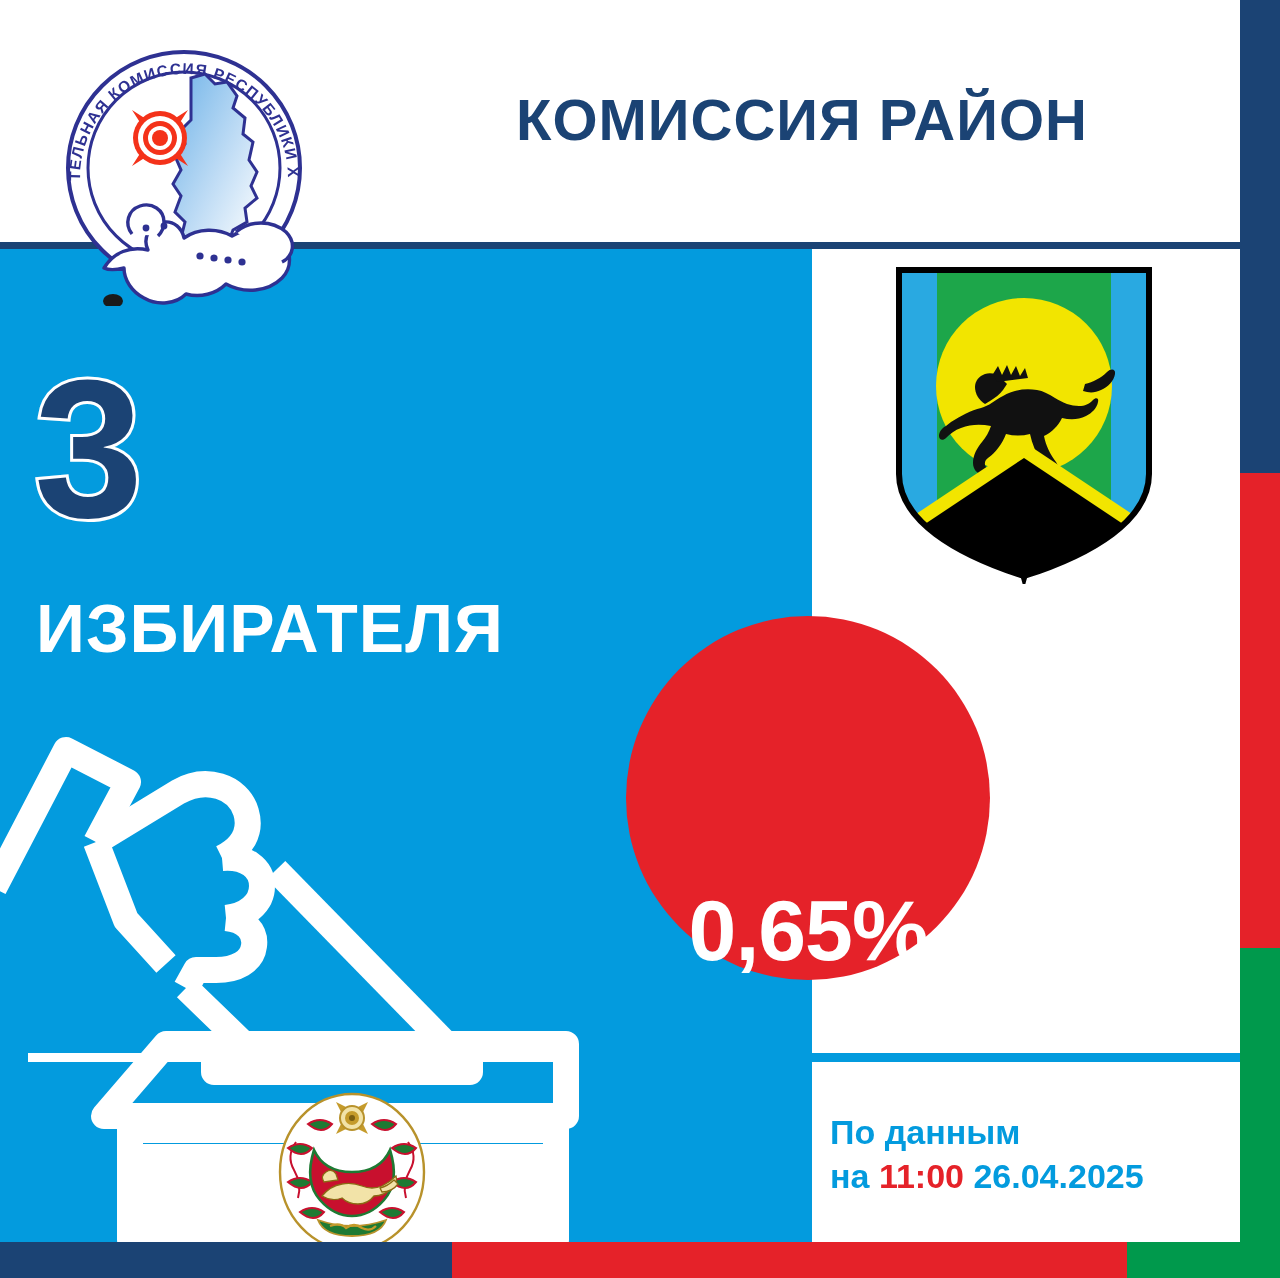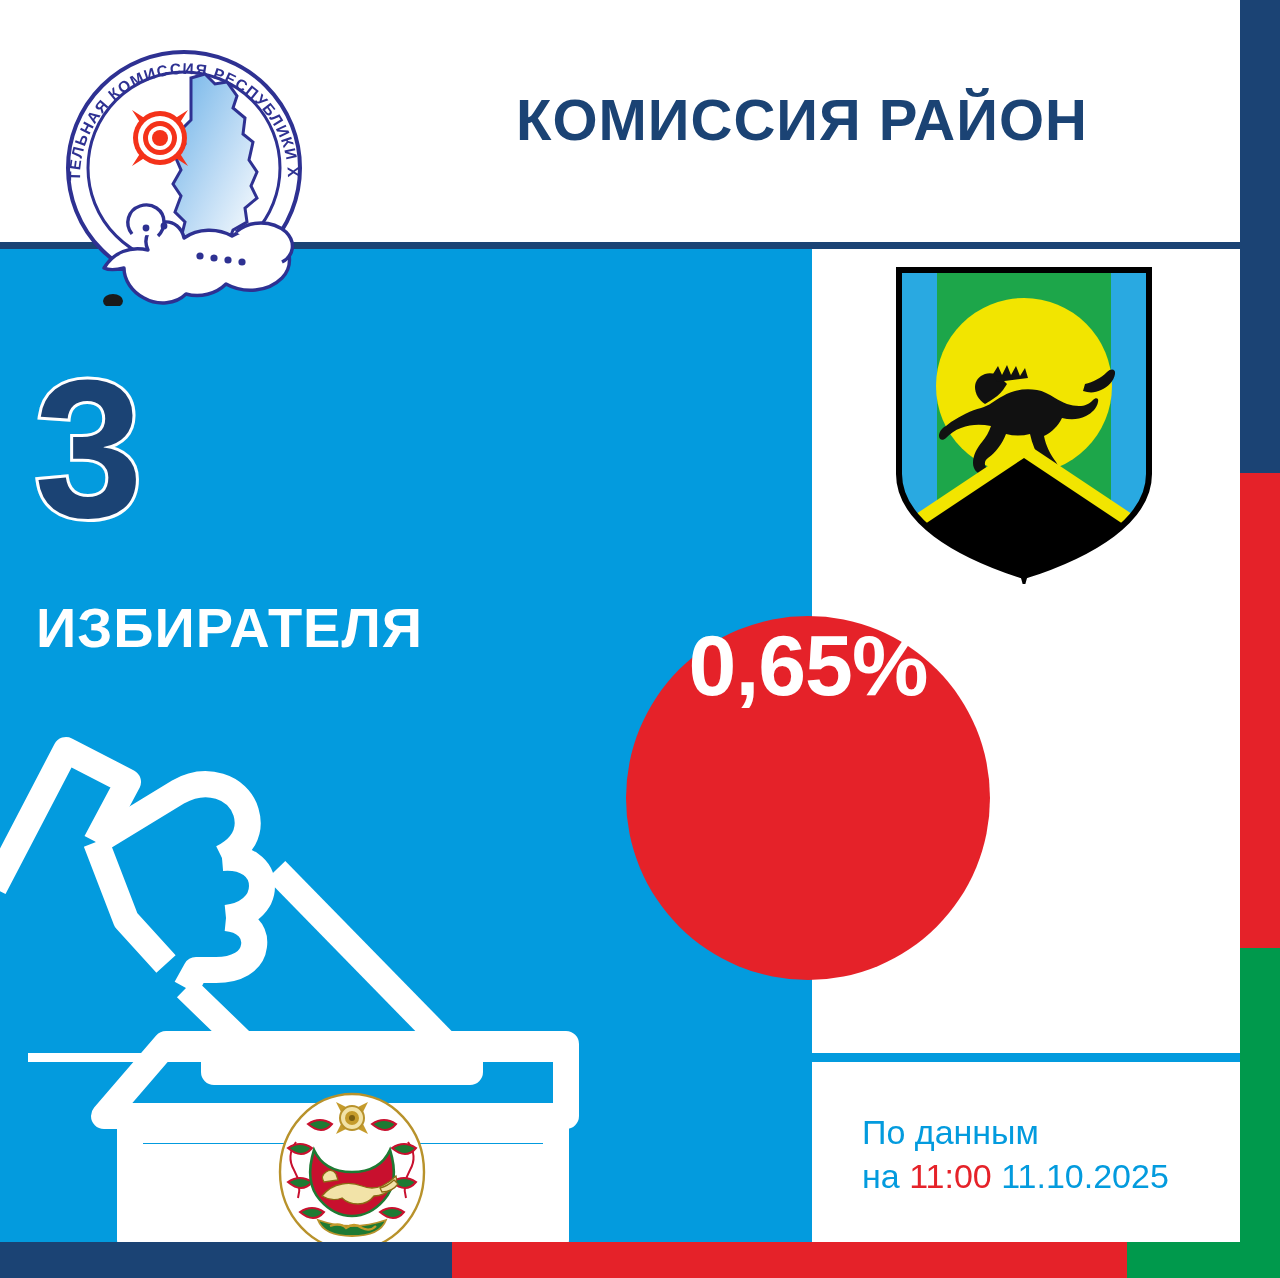--- a/index.html
+++ b/index.html
@@ -86,59 +86,58 @@
     line-height:196px;
     font-weight:bold;
     color:var(--navy);
     -webkit-text-stroke:6px #ffffff;
     paint-order:stroke fill;
     font-family:"Liberation Sans", sans-serif;
   }
   .counter-label{
     position:absolute;
     left:36px; top:592px;
-    font-size:56px;
+    font-size:68px;
     line-height:72px;
     font-weight:bold;
     color:#ffffff;
     letter-spacing:1px;
     font-family:"Liberation Sans", sans-serif;
     white-space:nowrap;
   }
 
   
   .pct-circle{
     position:absolute;
     left:626px; top:616px;
     width:364px; height:364px;
     border-radius:50%;
     background:var(--red);
     display:flex;
-    align-items:flex-start;
+    align-items:flex-end;
     justify-content:center;
   }
   .pct-value{
     color:#ffffff;
     font-size:86px;
     font-weight:bold;
     letter-spacing:-1px;
     font-family:"Liberation Sans", sans-serif;
   }
 
   
   .note{
     position:absolute;
     left:830px; top:1110px;
     font-size:34px;
     line-height:44px;
-    font-weight:normal;
+    font-weight:bold;
     color:var(--lblue);
     font-family:"Liberation Sans", sans-serif;
     white-space:nowrap;
-    margin-left:32px;
   }
   .note .hl{color:var(--red);}
 
   
   .seal{position:absolute; left:40px; top:18px; width:288px; height:288px;}
 
   
   .coa{position:absolute; left:893px; top:266px; width:262px; height:318px;}
 
   
@@ -292,21 +291,21 @@
     <path d="M56,132 q34,12 68,0 q-6,16 -34,16 q-28,0 -34,-16 z" fill="#1E7A33" stroke="#B8922B" stroke-width="1.8"></path>
     <path d="M68,138 q10,-4 16,2 q8,-6 16,0 q8,4 14,-2" fill="none" stroke="#C59B2B" stroke-width="2.2"></path>
   </svg>
 
   <div class="pct-circle">
     <span class="pct-value">0,65%</span>
   </div>
 
   <div class="note">
     <div>По данным</div>
-    <div><span>на </span><span class="hl">11:00</span><span> 11.10.2025</span></div>
+    <div><span>на </span><span class="hl">11:00</span><span> 26.04.2025</span></div>
   </div>
 
   <div class="vbar">
     <i class="s0"></i>
     <i class="s1"></i>
     <i class="s2"></i>
   </div>
   <div class="hbar">
     <i class="s0"></i>
     <i class="s1"></i>

